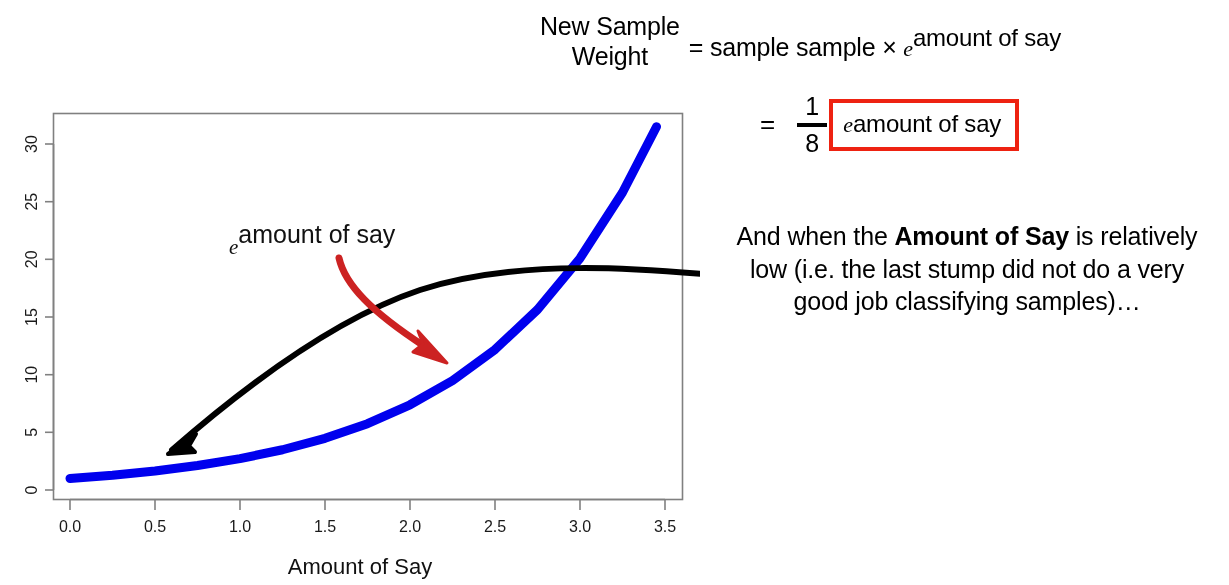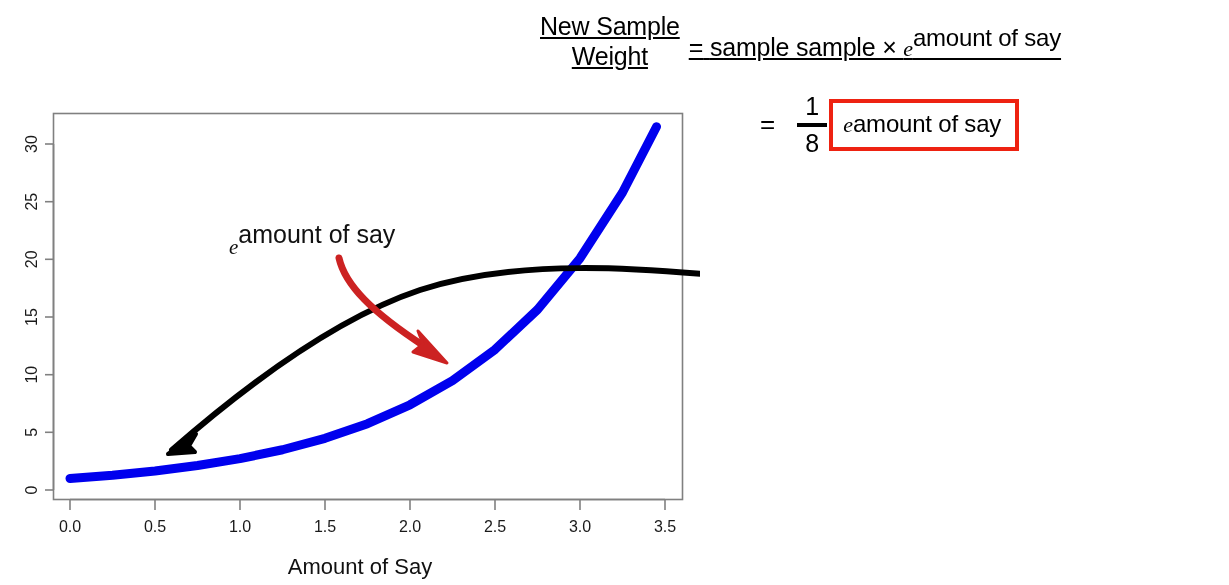--- a/index.html
+++ b/index.html
@@ -58,21 +58,20 @@
 
   
   #eq-line1 {
     position: absolute;
     left: -160px;
     top: 6px;
     width: 690px;
     display: flex;
     align-items: flex-start;
     justify-content: flex-start;
-    text-decoration: underline;
   }
   .eq-lhs {
     font-size: 25px;
     line-height: 1.18;
     text-align: center;
     white-space: pre-line;
     padding-top: 6px;
     letter-spacing: -0.2px;
   }
   .eq-rhs {
@@ -237,13 +236,16 @@
       <span class="bar"></span>
       <span class="den">8</span>
     </span>
 
     <span id="boxed-term">
       <span class="mathit">e</span>
         <span class="sup">amount of say</span>
     </span>
   </div>
 
+  <div id="rhs-paragraph">
+    <span>And when the </span><b>Amount of Say</b><span> is relatively low (i.e. the last stump did not do a very good job classifying samples)…</span>
+  </div>
 </div>
 
 </body></html>

